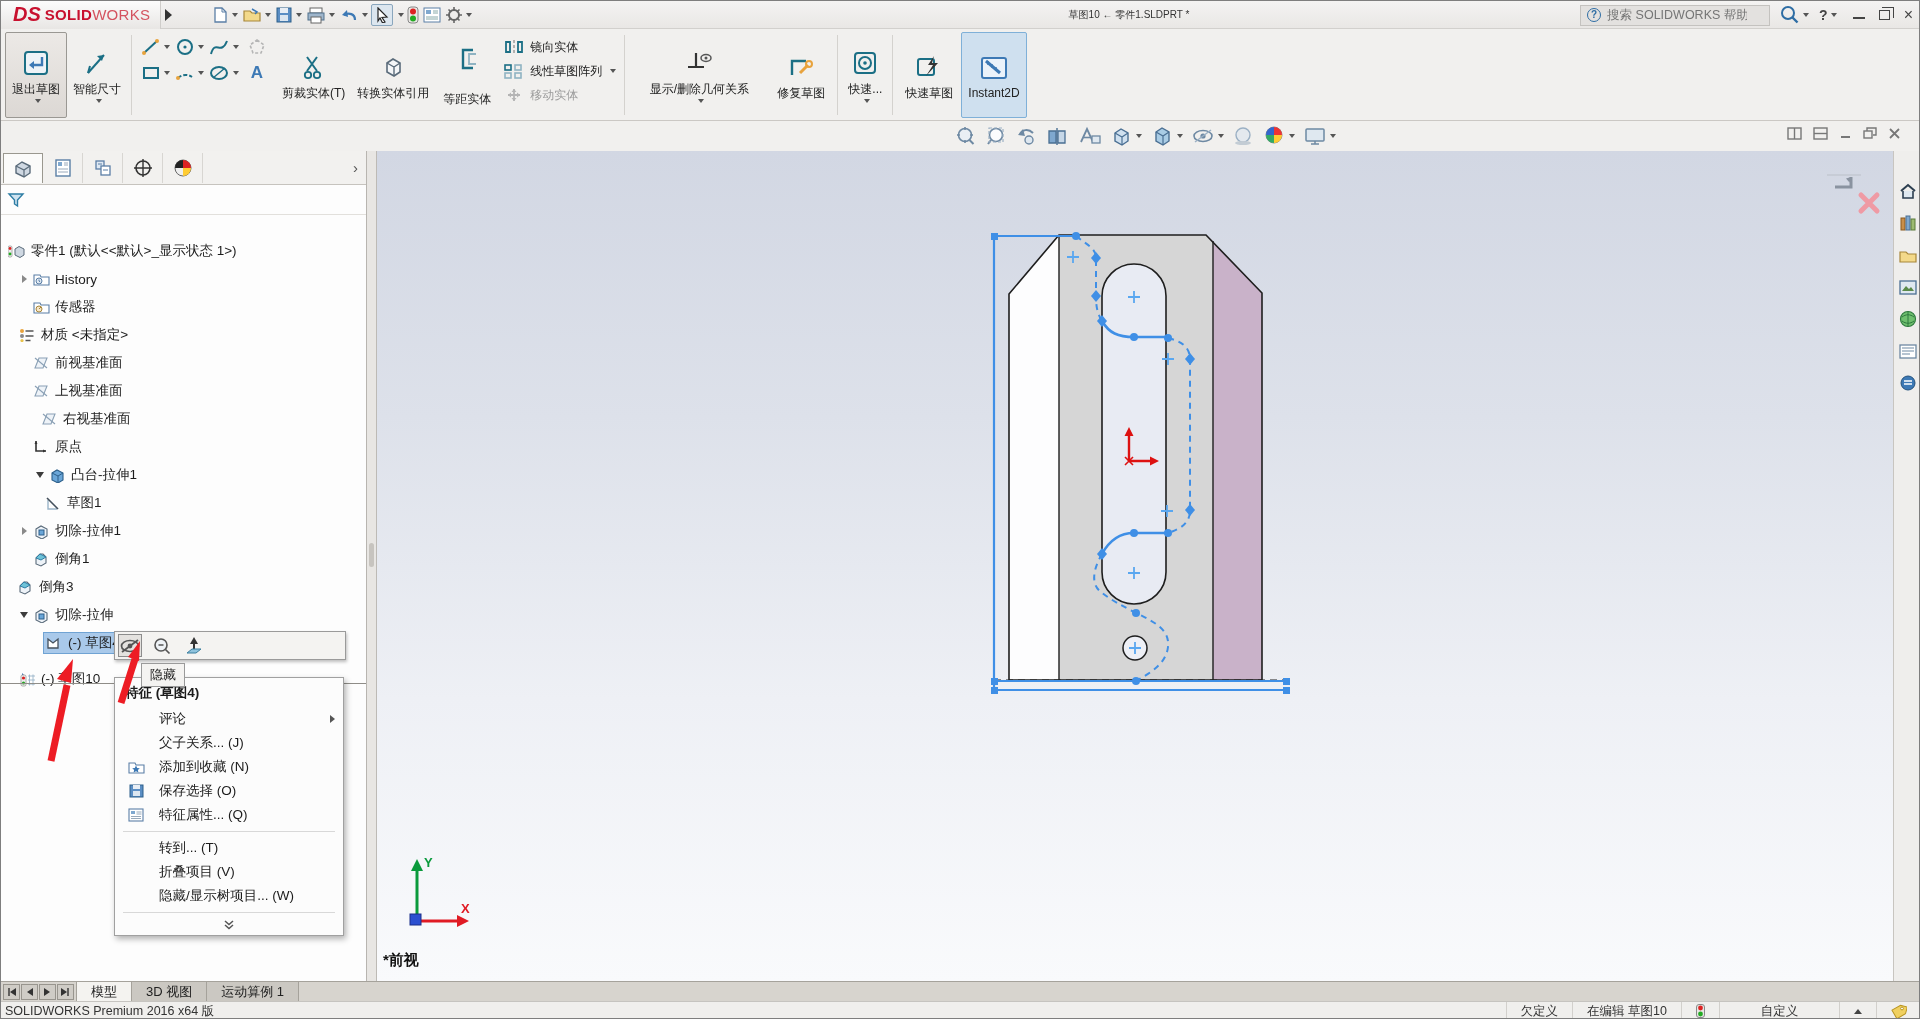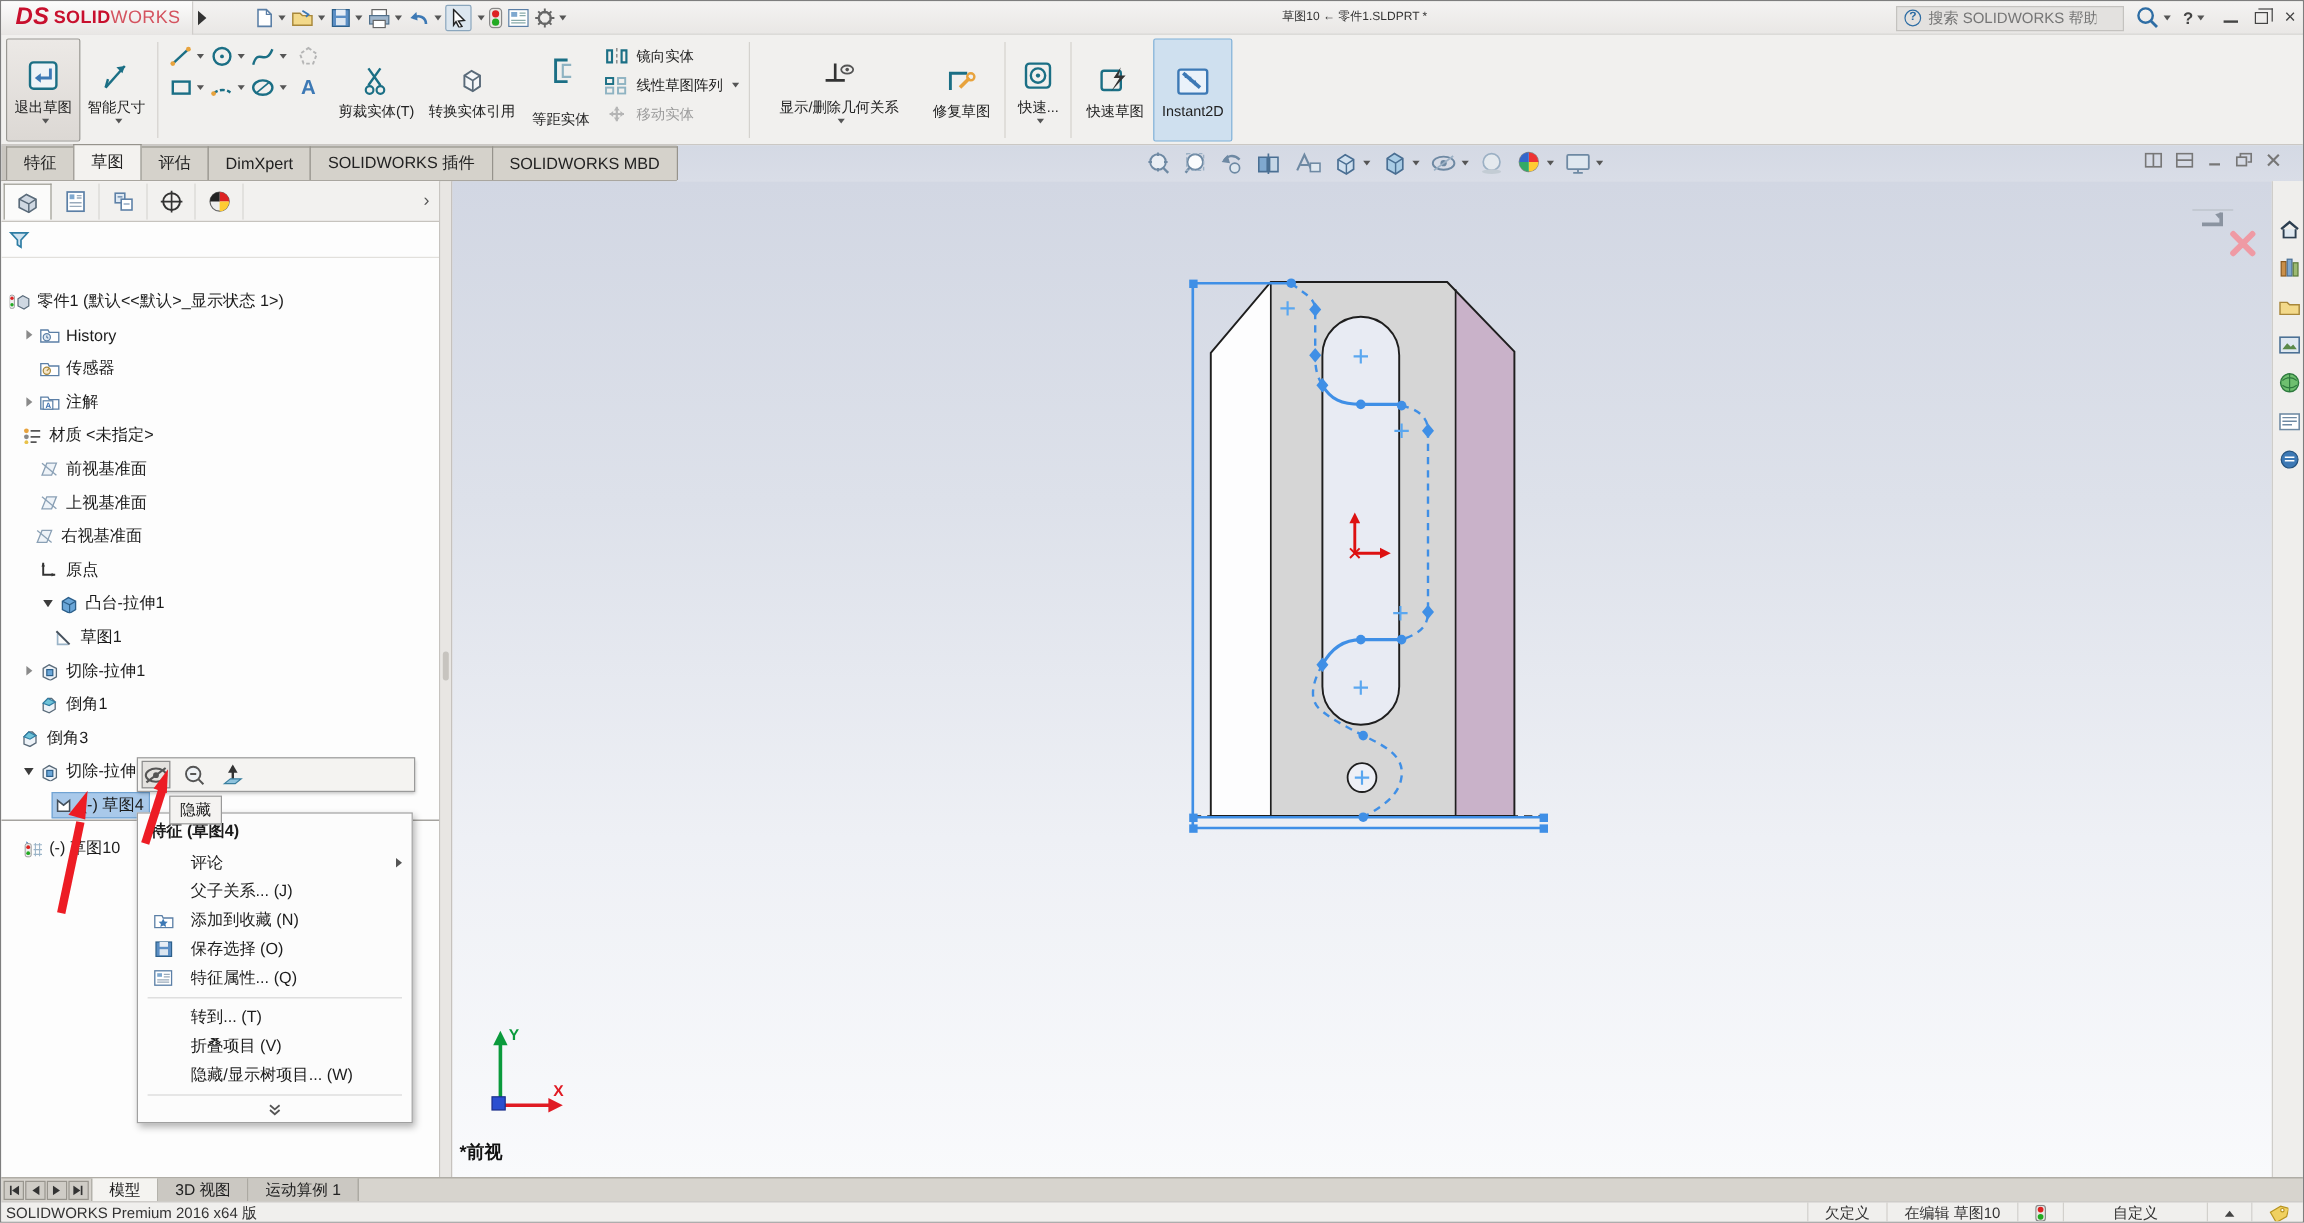--- a/index.html
+++ b/index.html
@@ -396,30 +396,20 @@
           <svg width="32" height="30">
             <rect x="4" y="5" width="24" height="20" rx="2" fill="#eaf2fa" stroke="#3d79b5" stroke-width="2"></rect>
             <path d="M8 8l14 12" stroke="#3d79b5" stroke-width="3"></path>
             <path d="M10 8v4M14 11v4M18 14v4" stroke="#3d79b5" stroke-width="1.4"></path>
           </svg>
         </span>
       <span class="rlab">Instant2D</span>
     </div>
   </div>
 
-  <div class="tabrow">
-    <div class="tabstrip">
-      <div class="ctab">特征</div>
-      <div class="ctab active">草图</div>
-      <div class="ctab">评估</div>
-      <div class="ctab">DimXpert</div>
-      <div class="ctab">SOLIDWORKS 插件</div>
-      <div class="ctab">SOLIDWORKS MBD</div>
-    </div>
-  </div>
 
   <div class="headsup">
     <span class="hicon">
         <svg width="22" height="22">
           <circle cx="10" cy="10" r="6.5" fill="#e9eef4" stroke="#6e89a3" stroke-width="1.6"></circle>
           <path d="M14.5 15l4 4" stroke="#6e89a3" stroke-width="2"></path>
           <path d="M10 5v-3M10 15v3M5 10H2M15 10h3" stroke="#6e89a3" stroke-width="1.6"></path>
         </svg>
       </span>
     <span class="hicon">
@@ -606,33 +596,20 @@
           <span class="exp"></span>
           <span class="ti">
               <svg width="17" height="14">
                 <path d="M1 3h6l1 2h8v8H1z" fill="#fff" stroke="#5b7fa6" stroke-width="1.1"></path>
                 <circle cx="6" cy="9" r="3" fill="#f6e6c8" stroke="#a8873a"></circle>
                 <path d="M6 9l2-2" stroke="#a8873a"></path>
               </svg>
             </span>
           <span class="tl">传感器</span>
         </div>
-        <div class="trow" style="padding-left:16px">
-          <span class="exp">
-              <span class="tri-c"></span>
-            </span>
-          <span class="ti">
-              <svg width="17" height="14">
-                <path d="M1 3h6l1 2h8v8H1z" fill="#fff" stroke="#5b7fa6" stroke-width="1.1"></path>
-                <rect x="3" y="6" width="8" height="7" fill="#fff" stroke="#5b7fa6"></rect>
-                <text x="5" y="12" font-size="6.5" fill="#3a6fb0" font-weight="bold">A</text>
-              </svg>
-            </span>
-          <span class="tl">注解</span>
-        </div>
         <div class="trow" style="padding-left:2px">
           <span class="exp"></span>
           <span class="ti">
               <svg width="16" height="14">
                 <circle cx="3" cy="3" r="2" fill="#e8a33d"></circle>
                 <circle cx="3" cy="8" r="2" fill="#888"></circle>
                 <circle cx="3" cy="12.5" r="1.6" fill="#e8c24a"></circle>
                 <path d="M6.5 3h8M6.5 8h8M6.5 12.5h5" stroke="#555" stroke-width="1.4"></path>
               </svg>
             </span>
@@ -651,21 +628,21 @@
         <div class="trow" style="padding-left:16px">
           <span class="exp"></span>
           <span class="ti">
               <svg width="16" height="14">
                 <path d="M2 12L6 2h8l-4 10z" fill="#eef3f8" stroke="#8aa0b5" stroke-width="1.1"></path>
                 <path d="M2 2l12 10" stroke="#8aa0b5" stroke-width="1.1"></path>
               </svg>
             </span>
           <span class="tl">上视基准面</span>
         </div>
-        <div class="trow" style="padding-left:12px">
+        <div class="trow" style="padding-left:24px">
           <span class="exp"></span>
           <span class="ti">
               <svg width="16" height="14">
                 <path d="M2 12L6 2h8l-4 10z" fill="#eef3f8" stroke="#8aa0b5" stroke-width="1.1"></path>
                 <path d="M2 2l12 10" stroke="#8aa0b5" stroke-width="1.1"></path>
               </svg>
             </span>
           <span class="tl">右视基准面</span>
         </div>
         <div class="trow" style="padding-left:16px">

